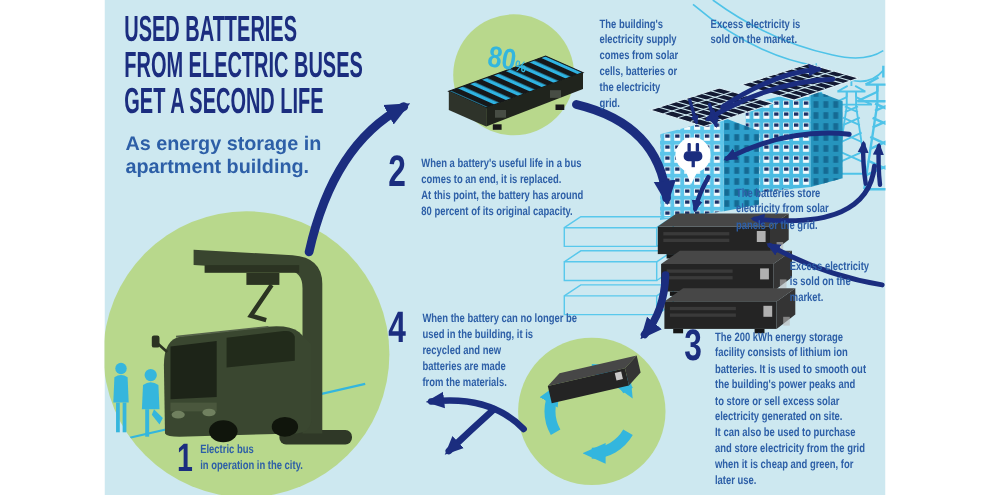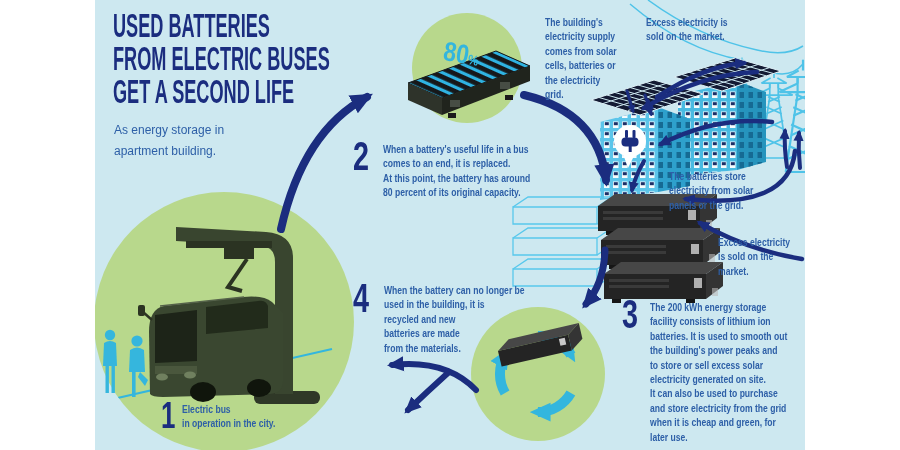--- a/index.html
+++ b/index.html
@@ -11,21 +11,21 @@
   .gcirc{fill:var(--accent-green,#b8d88c);}
   .arrow{fill:none;stroke:var(--navy,#1b2d7f);stroke-linecap:round;}
   .ahead{fill:var(--navy,#1b2d7f);}
   .aheadc{fill:var(--cyan,#33b6de);}
   .rec{stroke:var(--cyan,#33b6de);fill:none;}
   .cyn{stroke:var(--cyan,#33b6de);}
   
   .title{position:absolute;left:113px;top:9px;color:var(--navy,#1b2d7f);font-weight:bold;
          font-size:33px;line-height:33px;transform:scaleX(0.55);transform-origin:0 0;white-space:nowrap;}
   .subtitle{position:absolute;left:114px;top:120px;color:var(--text-blue,#2d5fa7);
-         font-size:12px;line-height:21px;white-space:pre-line;}
+         font-size:18px;line-height:21px;white-space:pre-line;font-weight:bold;}
   .txt{position:absolute;color:var(--text-blue,#2d5fa7);font-weight:bold;font-size:11px;
        line-height:14.4px;white-space:pre-line;transform:scaleX(0.78);transform-origin:0 0;}
   .num{position:absolute;color:var(--navy,#1b2d7f);font-weight:bold;font-size:40px;line-height:40px;
        transform:scaleX(0.72);transform-origin:0 0;}
   .cap80{position:absolute;left:446px;top:38px;color:var(--cyan,#33b6de);font-weight:bold;
        font-size:27px;line-height:27px;transform:rotate(10deg) scaleX(0.85);transform-origin:0 0;}
   .cap80 .unit{font-size:14px;}
   .n1{left:161px;top:398px;font-size:36px;line-height:36px;}
   .t1{left:182px;top:402px;}
   .n2{left:353px;top:136px;}

